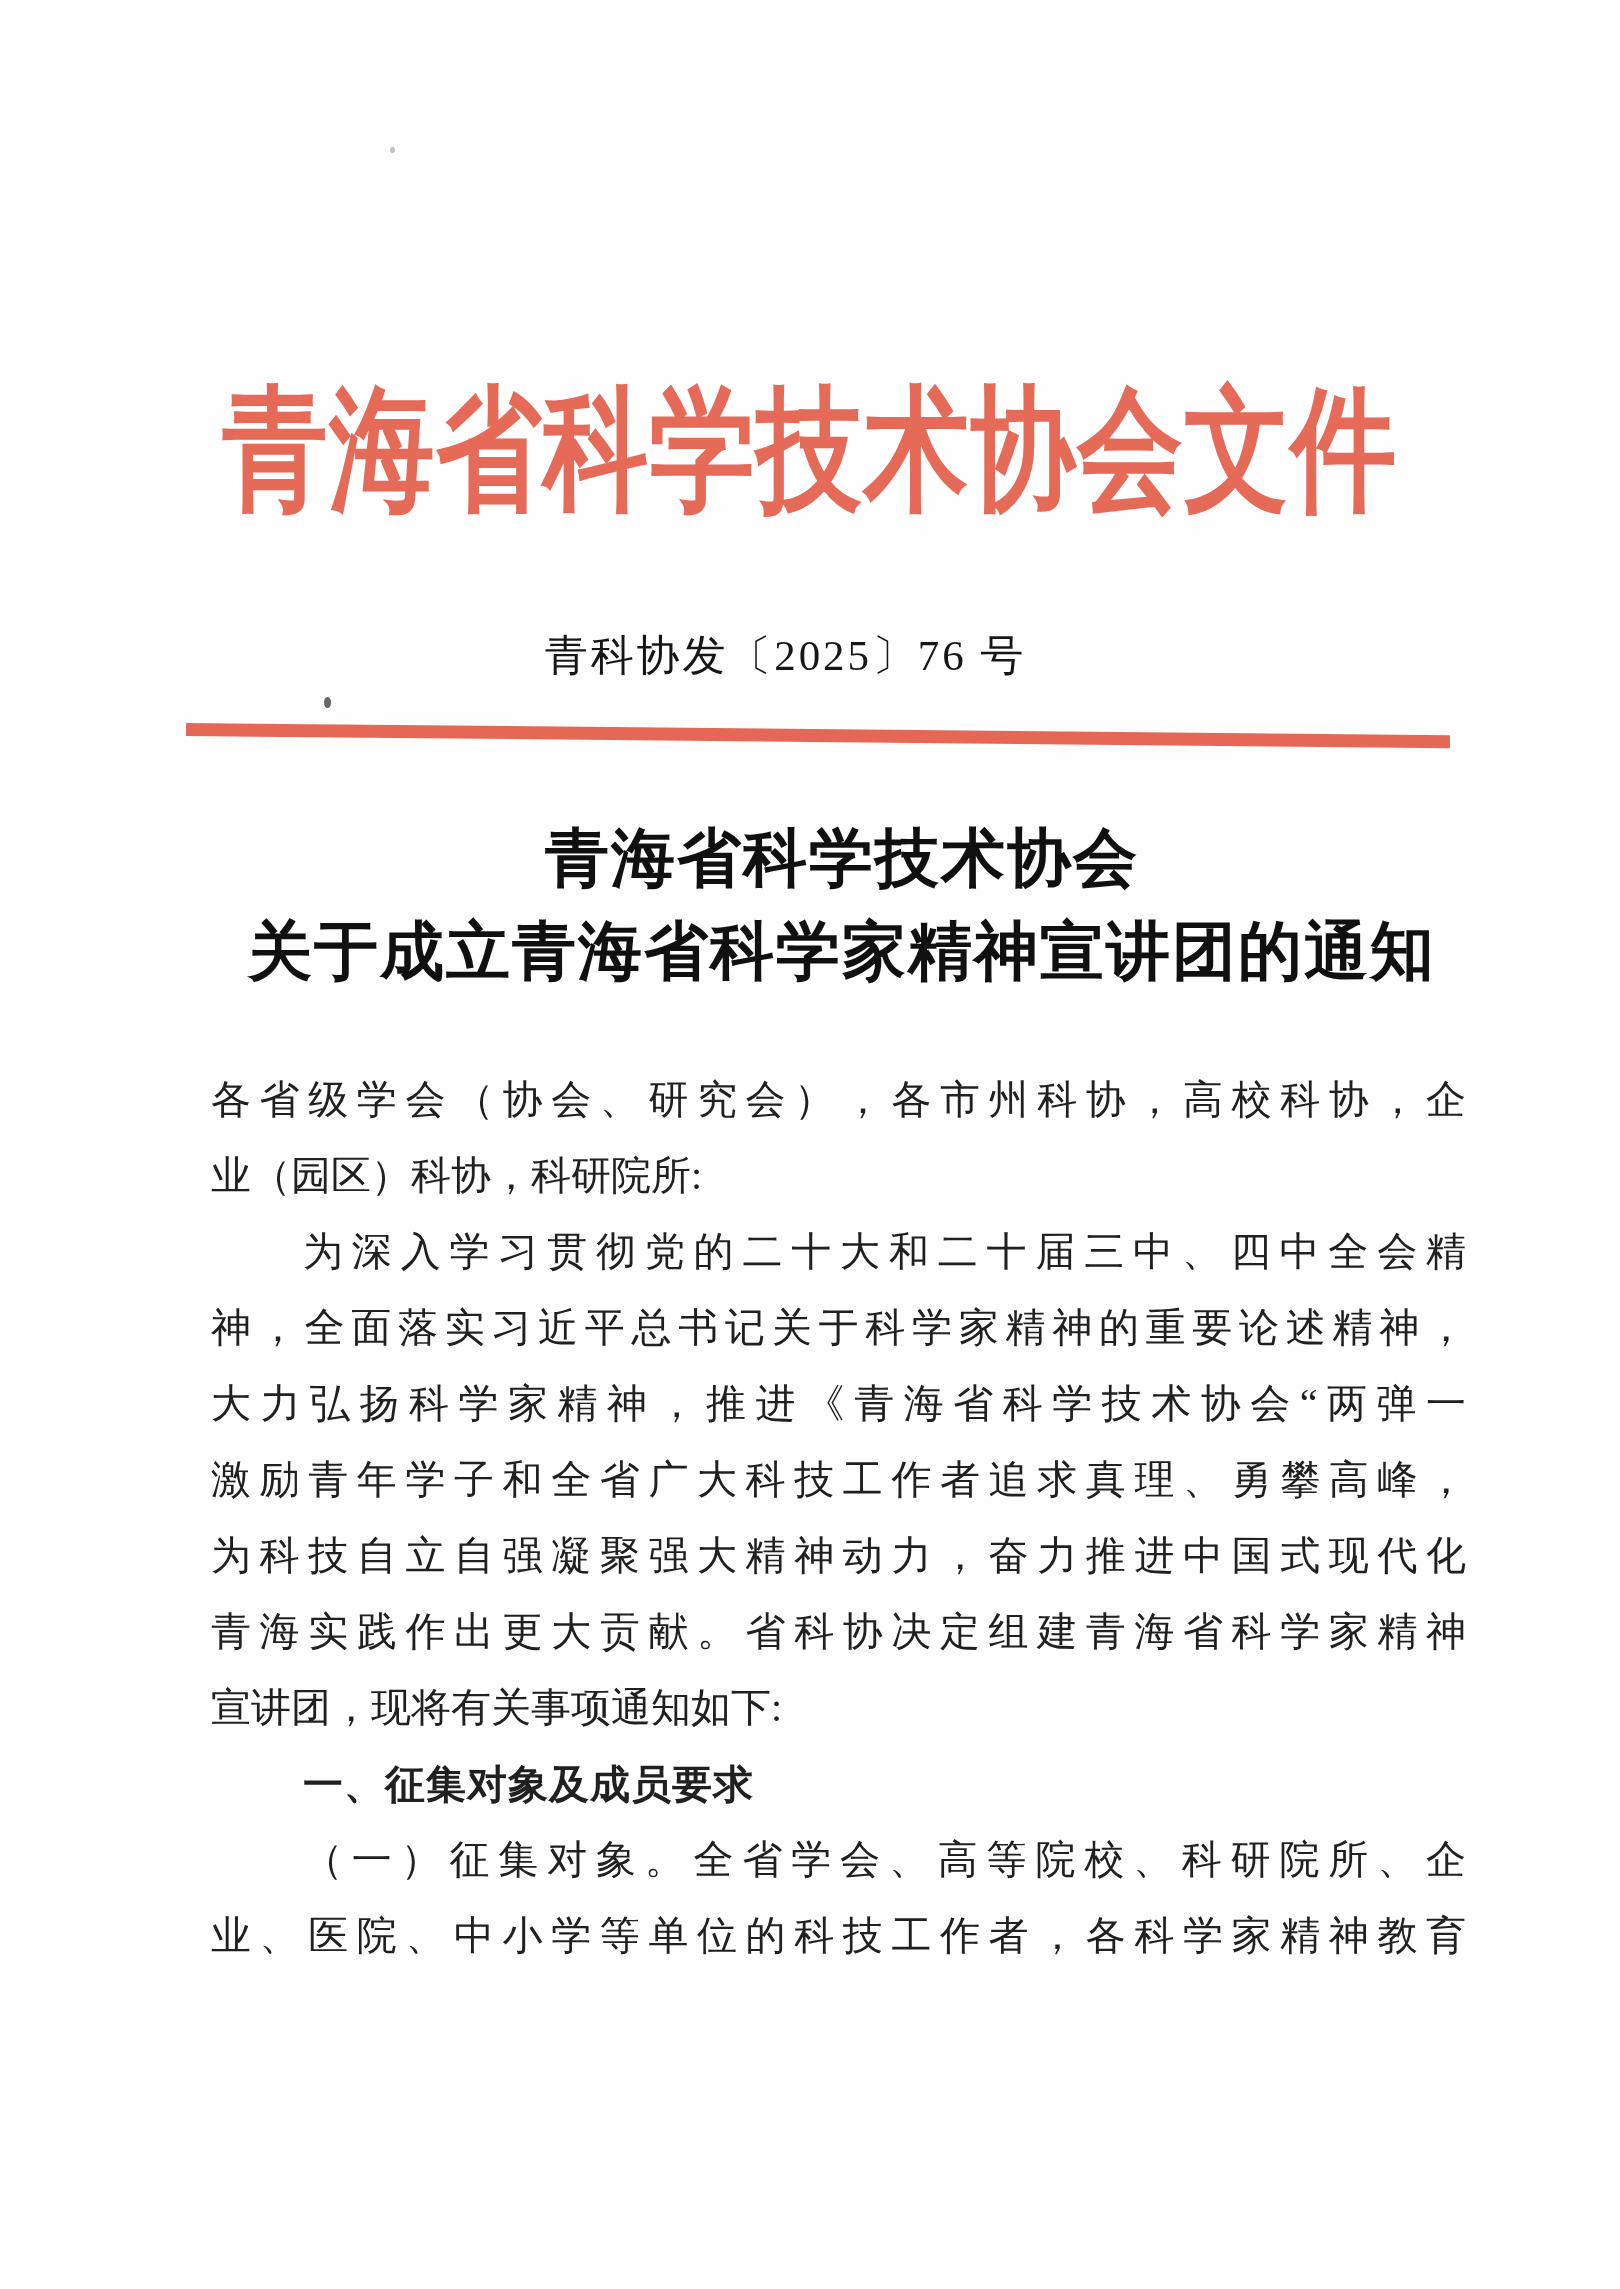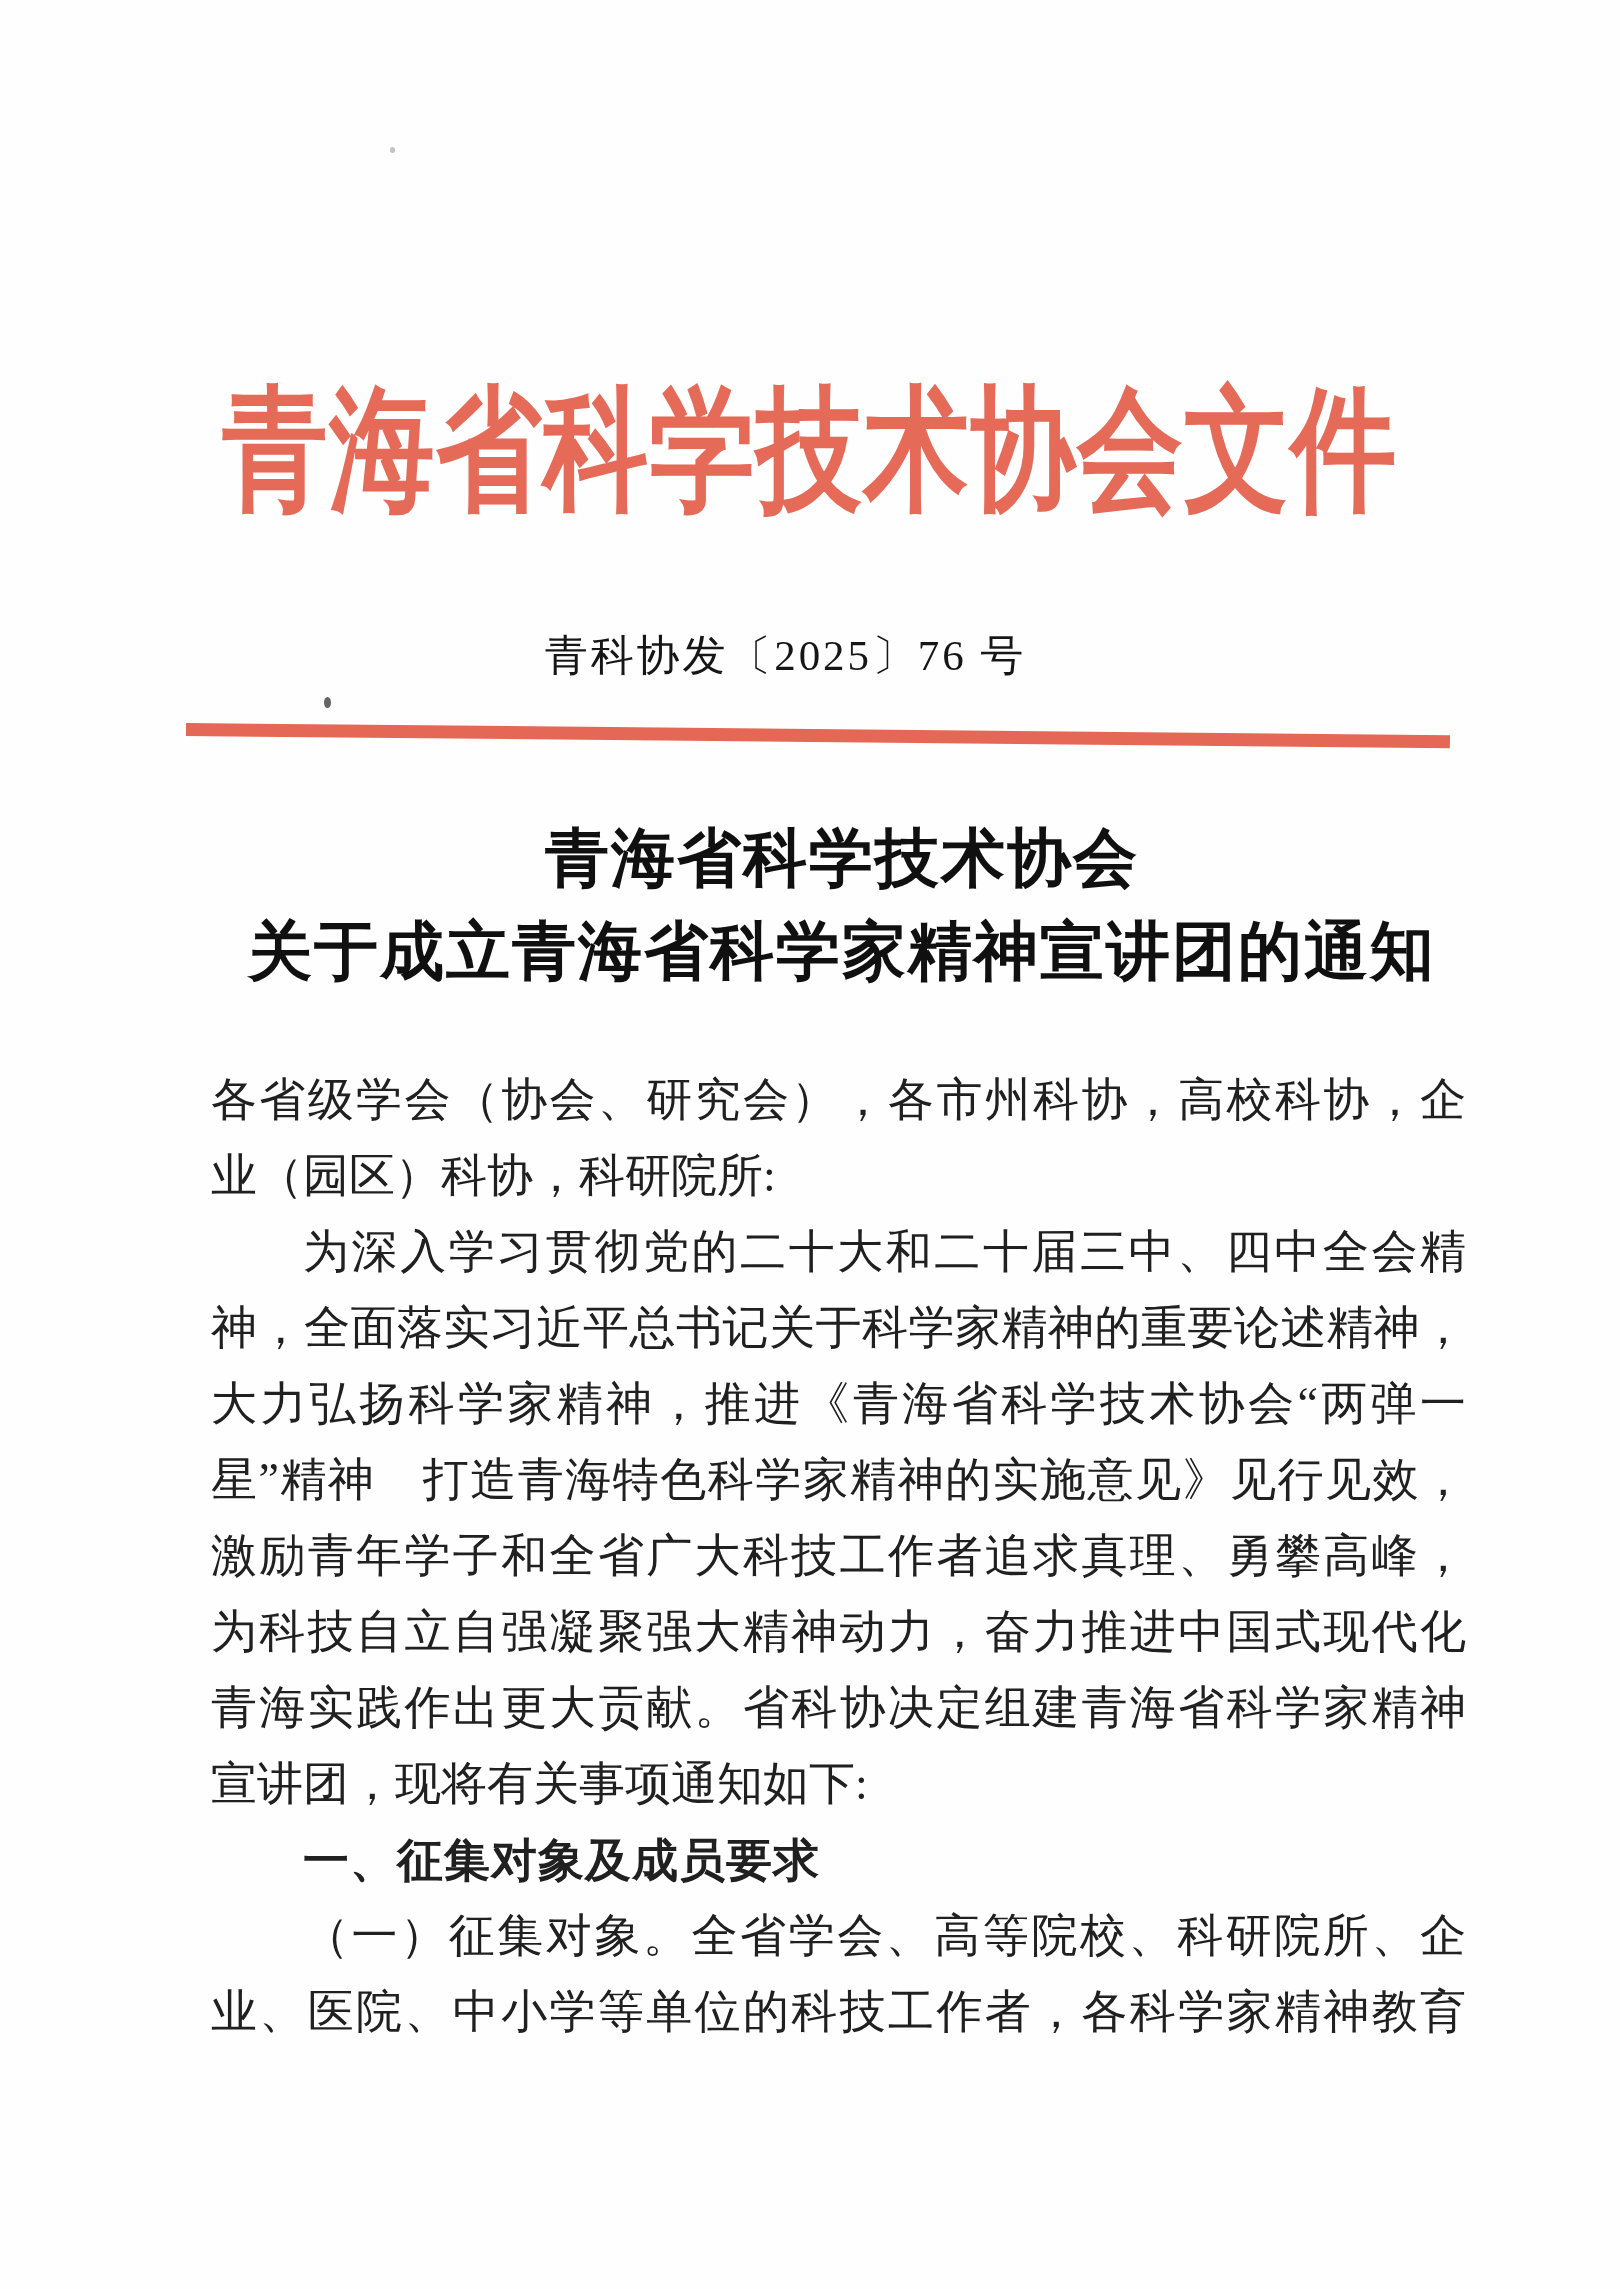--- a/index.html
+++ b/index.html
@@ -70,21 +70,21 @@
     color: #101010;
     letter-spacing: 2px;
     margin-left: 32px;
   }
   
   .body-block {
     position: absolute;
     top: 1062px;
     left: 211px;
     width: 1255px;
-    font-size: 46px;
+    font-size: 40px;
     line-height: 76px;
     color: #202020;
   }
   .body-line {
     text-align: justify;
     text-align-last: justify;
     white-space: normal;
   }
   .body-line.short {
     text-align-last: left;
@@ -138,21 +138,20 @@
     <div>青海省科学技术协会</div>
     <div>关于成立青海省科学家精神宣讲团的通知</div>
   </div>
 
   <div class="body-block">
     <div class="body-line">各省级学会（协会、研究会），各市州科协，高校科协，企</div>
     <div class="body-line short">业（园区）科协，科研院所:</div>
     <div class="body-line indent">为深入学习贯彻党的二十大和二十届三中、四中全会精</div>
     <div class="body-line">神，全面落实习近平总书记关于科学家精神的重要论述精神，</div>
     <div class="body-line">大力弘扬科学家精神，推进《青海省科学技术协会“两弹一</div>
-    <div class="body-line">星”精神　打造青海特色科学家精神的实施意见》见行见效，</div>
     <div class="body-line">激励青年学子和全省广大科技工作者追求真理、勇攀高峰，</div>
     <div class="body-line">为科技自立自强凝聚强大精神动力，奋力推进中国式现代化</div>
     <div class="body-line">青海实践作出更大贡献。省科协决定组建青海省科学家精神</div>
     <div class="body-line short">宣讲团，现将有关事项通知如下:</div>
     <div class="body-line indent heading short">一、征集对象及成员要求</div>
     <div class="body-line indent">（一）征集对象。全省学会、高等院校、科研院所、企</div>
     <div class="body-line">业、医院、中小学等单位的科技工作者，各科学家精神教育</div>
   </div>
 
 </div>

